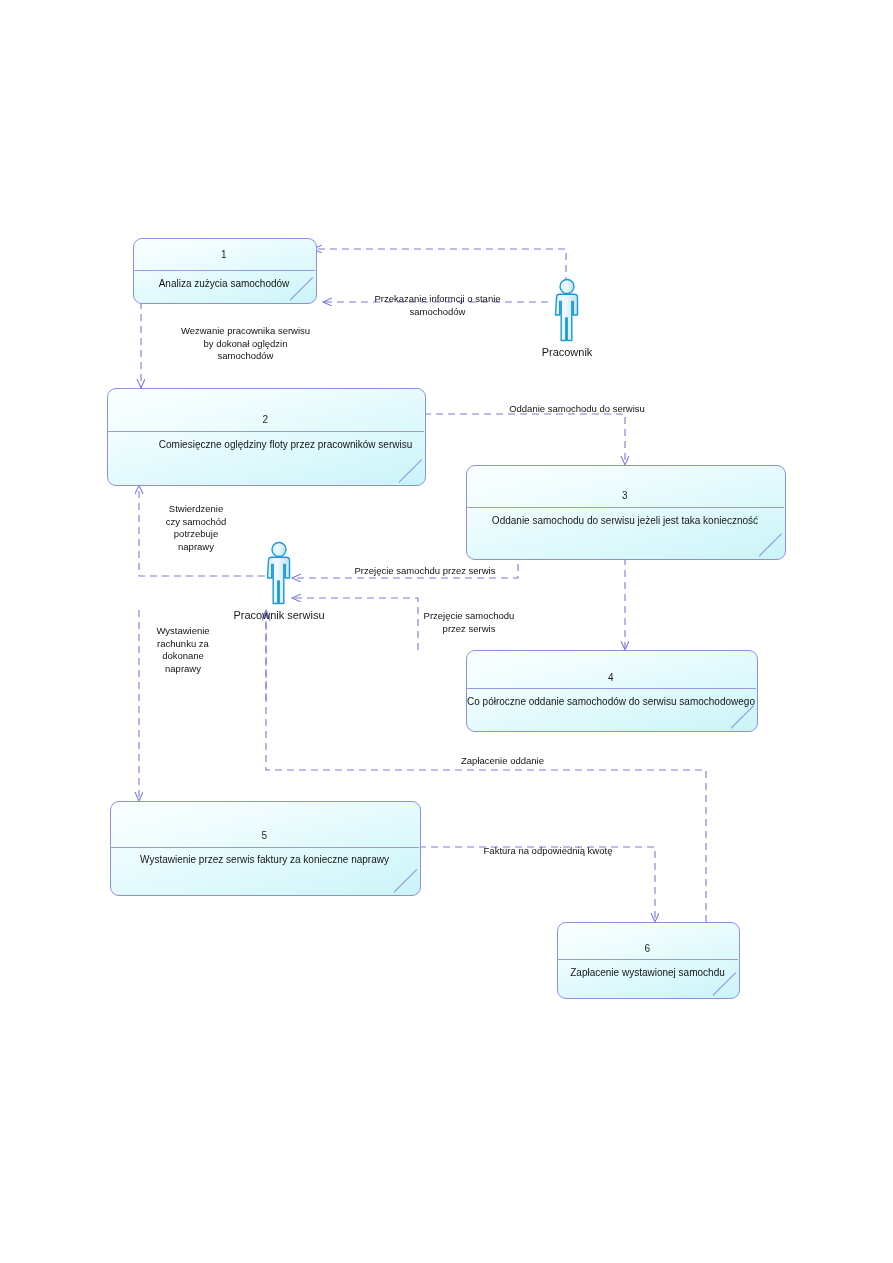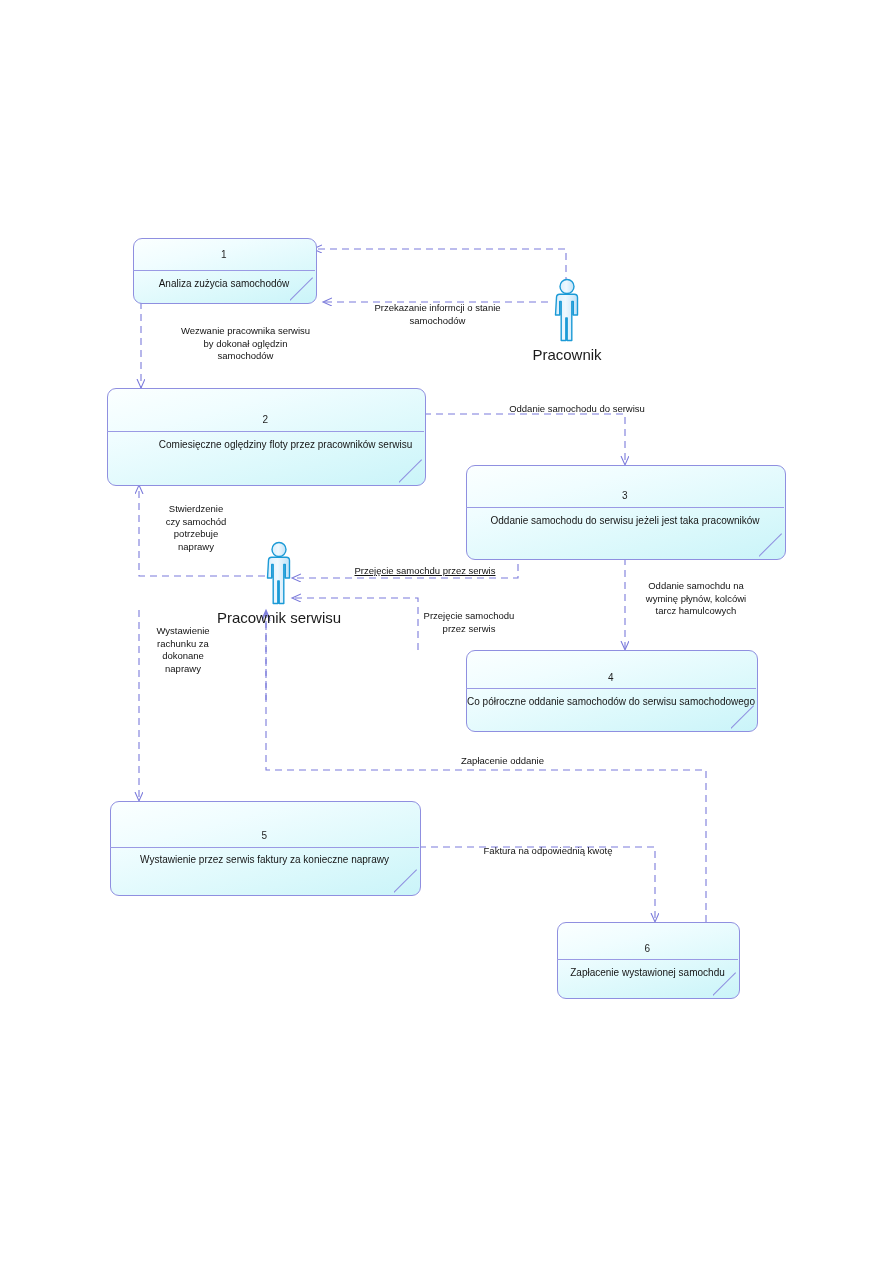--- a/index.html
+++ b/index.html
@@ -38,21 +38,21 @@
   .pbox .fold::before{
     content:"";position:absolute;left:-1px;bottom:-1px;
     width:34px;height:0;border-top:1px solid #8f8fe0;
     transform-origin:left bottom;transform:rotate(-45deg);
   }
 
   
   .actor{position:absolute;}
   .actor .cap{
     position:absolute;left:50%;transform:translateX(-50%);
-    top:100%;margin-top:3px;white-space:nowrap;font-size:15px;color:#1a1a1a;
+    top:100%;margin-top:3px;white-space:nowrap;font-size:11px;color:#1a1a1a;
   }
 
   
   .flab{
     position:absolute;font-size:9.5px;line-height:12.5px;color:#121212;
     text-align:center;white-space:pre-line;
   }
   .flab.nw{white-space:nowrap;}
 </style>
 </head>
@@ -107,21 +107,21 @@
     <div class="divider" style="top:43px;"></div>
     <div class="num" style="top:26px;">2</div>
     <div class="body" style="top:51px;padding-left:40px;">Comiesięczne oględziny floty przez pracowników serwisu</div>
     <div class="fold"></div>
   </div>
 
   <div class="pbox" id="box3" style="left:466px;top:465px;width:318px;height:93px;">
     <div class="shell"></div>
     <div class="divider" style="top:42px;"></div>
     <div class="num" style="top:25px;">3</div>
-    <div class="body" style="top:50px;">Oddanie samochodu do serwisu jeżeli jest taka pracowników</div>
+    <div class="body" style="top:50px;">Oddanie samochodu do serwisu jeżeli jest taka konieczność</div>
     <div class="fold"></div>
   </div>
 
   <div class="pbox" id="box4" style="left:466px;top:650px;width:290px;height:80px;">
     <div class="shell"></div>
     <div class="divider" style="top:38px;"></div>
     <div class="num" style="top:22px;">4</div>
     <div class="body" style="top:46px;">Co półroczne oddanie samochodów do serwisu samochodowego</div>
     <div class="fold"></div>
   </div>
@@ -178,42 +178,39 @@
                  q0-3.2 3.2-3.2
                  h14.6 q3.2,0 3.2,3.2
                  v17.5 h-4.2 v-13.5 h-1.5 v39 h-4.6 v-22.5
                  h-1.4 v22.5 h-4.6 v-39 h-1.5 v13.5 h-4.2 z"></path>
       </g>
     </svg>
     <div class="cap">Pracownik serwisu</div>
   </div>
 
 
-  <div class="flab" style="left:330px;top:302px;width:215px;">Przekazanie informcji o stanie
+  <div class="flab" style="left:330px;top:293px;width:215px;">Przekazanie informcji o stanie
 samochodów</div>
 
   <div class="flab" style="left:148px;top:325px;width:195px;">Wezwanie pracownika serwisu
 by dokonał oględzin
 samochodów</div>
 
   <div class="flab nw" style="left:467px;top:403px;width:220px;text-align:center;">Oddanie samochodu do serwisu</div>
 
   <div class="flab" style="left:148px;top:503px;width:96px;">Stwierdzenie
 czy samochód
 potrzebuje
 naprawy</div>
 
-  <div class="flab nw" style="left:325px;top:565px;width:200px;text-decoration:underline;">Przejęcie samochdu przez serwis</div>
+  <div class="flab nw" style="left:325px;top:565px;width:200px;">Przejęcie samochdu przez serwis</div>
 
   <div class="flab" style="left:404px;top:610px;width:130px;">Przejęcie samochodu
 przez serwis</div>
 
-  <div class="flab" style="left:622px;top:580px;width:148px;">Oddanie samochdu na
-wyminę płynów, kolcówi
-tarcz hamulcowych</div>
 
   <div class="flab" style="left:140px;top:625px;width:86px;">Wystawienie
 rachunku za
 dokonane
 naprawy</div>
 
   <div class="flab nw" style="left:380px;top:755px;width:245px;">Zapłacenie oddanie</div>
 
   <div class="flab nw" style="left:433px;top:845px;width:230px;">Faktura na odpowiednią kwotę</div>
 

